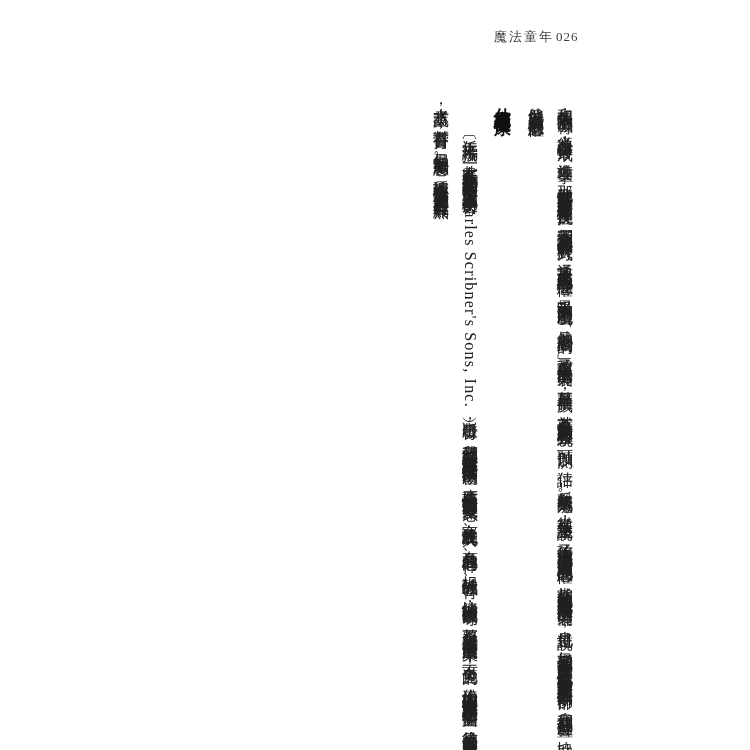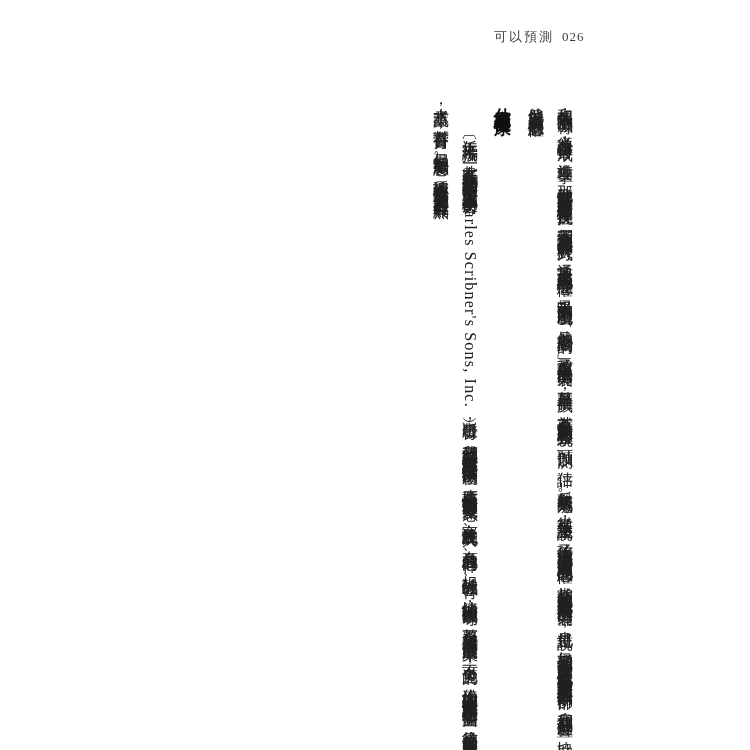--- a/index.html
+++ b/index.html
@@ -22,21 +22,21 @@
   .running-head {
     position: absolute;
     top: 28px;
     left: 494px;
     font-size: 13px;
     color: #3d3d3d;
     letter-spacing: 2px;
     white-space: nowrap;
   }
   .running-head .pageno {
-    margin-left: 8px;
+    margin-left: 2px;
     letter-spacing: 1px;
   }
   .article {
     position: absolute;
     top: 95px;
     right: 170px;
     height: 636px;
     width: 438px;
     writing-mode: vertical-rl;
     text-orientation: mixed;
@@ -63,21 +63,21 @@
     color: #101010;
     line-height: 30px;
   }
 </style>
 </head>
 <body>
 
 <div class="page">
 
   <div class="running-head">
-    <span>可以預測</span><span class="pageno">026</span>
+    <span>魔法童年</span><span class="pageno">026</span>
   </div>
 
   <div class="article">
     <p>和想像中危險的威脅，必須讓自己保持警戒，準備攻擊，那麼他的性格可能會具有過度的攻擊性和反抗性，我們不會認為這是個好的解決方式。通常孩子會自己克服他的非理性恐懼，最吸引人的問題就出現了：「他是怎麼做到的？」孩子有著與生俱來的「裝備」，甚至早在兩歲，就有著令人驚豔的複雜心智系統，可以預測、評估、反擊和克服危險。從某種意義上來說，孩子能否成功地運用自己的「裝備」克服他的恐懼，當然會仰賴他的父母教他怎麼使用自己的「裝備」。也就是說，如果我們了解孩子的發展本質以及他性格中有助於解決與促進心理健康的那一部份，我們就在最好的位置，協助他發展出內在資源以應對恐懼。</p>
 
     <h2 class="section-heading">什麼是心理健康？</h2>
 
     <p class="para-indent">近年來〔編按：此書在一九五九年在美國紐約由查爾斯‧斯克里布納父子公司（Charles Scribner's Sons, Inc.）出版發行〕，我們已經將心理健康視為一種特殊飲食習慣的產物，應該要有恰恰好比例的愛與安全感、富有建設性的玩具、有益身心的同伴、坦誠的性教育、情緒的宣洩與控制等，整合起來變成一份平衡又健康的菜單。不可避免的，這份均衡的心理飲食畫面讓人聯想起另一個畫面，彷彿是營養師廚房裡的水煮蔬菜，營養百分百，但是無法刺激食慾。這種心理飲食很容易長成一個適應良好但有點無</p>
   </div>
 

